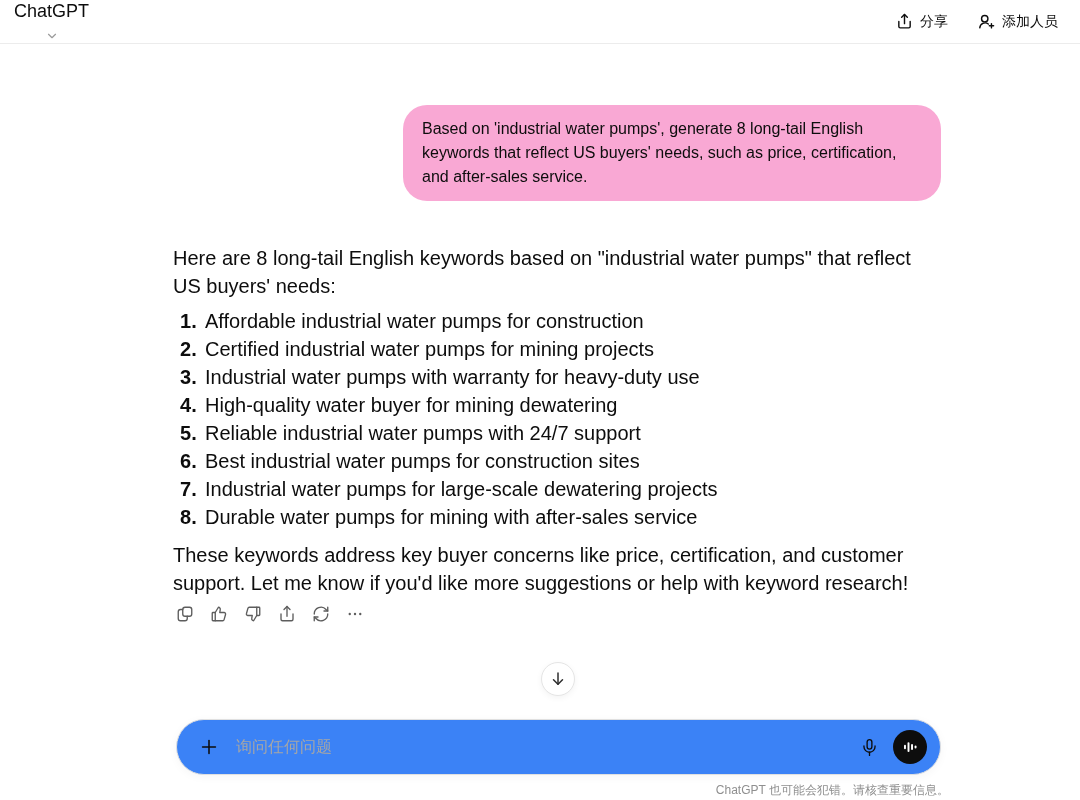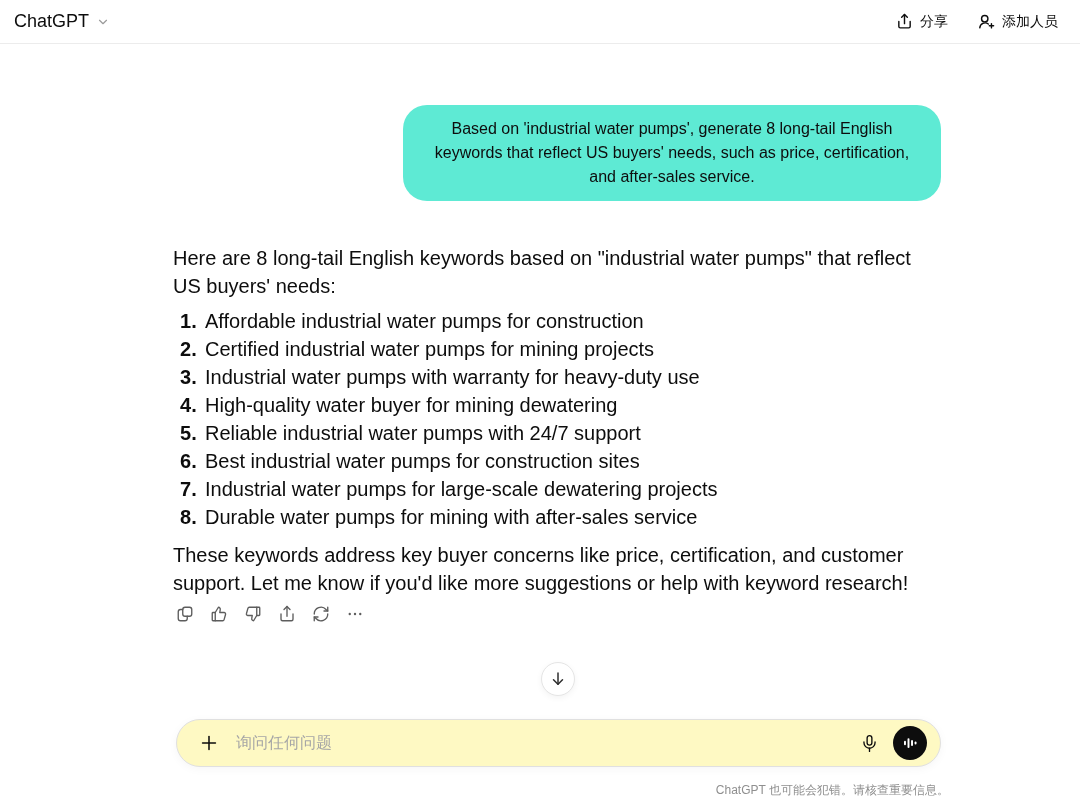--- a/index.html
+++ b/index.html
@@ -13,35 +13,35 @@
 
   
   .topbar {
     position:absolute; top:0; left:0; width:1080px; height:44px;
     background:#fff; border-bottom:1px solid #ececec;
     display:flex; align-items:center; justify-content:space-between;
     padding:0 22px 0 14px;
   }
   .model-switcher {
     display:flex; align-items:center; gap:7px; cursor:pointer;
-    font-size:18px; font-weight:400; color:#0d0d0d;
+    font-size:18px; font-weight:400; color:#0d0d0d;flex-direction:column;
   }
   .model-switcher .chev { color:#9b9b9b; }
   .topbar-right { display:flex; gap:30px; }
   .topbar-btn {
     display:flex; align-items:center; gap:7px; cursor:pointer;
     font-size:14px; color:#0d0d0d;
   }
   .topbar-btn svg { color:#0d0d0d; }
 
   
   .user-bubble {
     position:absolute; left:403px; top:105px; width:538px;
-    background:#5eead4; border-radius:24px;
-    padding:12px 19px; font-size:16px; line-height:24px; color:#0d0d0d;text-align:center;
+    background:#f9a8d4; border-radius:24px;
+    padding:12px 19px; font-size:16px; line-height:24px; color:#0d0d0d;
   }
 
   
   .assistant {
     position:absolute; left:173px; top:244px; width:768px;
     font-size:20px; line-height:28px; color:#0d0d0d;
   }
   .assistant p { margin:0; }
   .assistant ol {
     list-style:none; counter-reset:item;
@@ -71,22 +71,22 @@
   .scroll-down {
     position:absolute; left:541px; top:662px; width:34px; height:34px;
     border-radius:50%; background:#fff; border:1px solid #e5e5e5;
     box-shadow:0 2px 6px rgba(0,0,0,0.05);
     display:flex; align-items:center; justify-content:center;
     color:#2e2e2e; cursor:pointer;
   }
 
   
   .composer {
-    position:absolute; left:176px; top:719px; width:765px; height:48px;
-    background:#fef9c3; border:1px solid #e0e0e0; border-radius:28px;
+    position:absolute; left:176px; top:719px; width:765px; height:56px;
+    background:#3b82f6; border:1px solid #e0e0e0; border-radius:28px;
     box-shadow:0 2px 10px rgba(0,0,0,0.04);
     display:flex; align-items:center; padding:0 13px 0 19px;
   }
   .plus-btn {
     width:26px; height:26px; display:flex; align-items:center; justify-content:center;
     color:#0d0d0d; cursor:pointer; background:none; border:none; padding:0;
   }
   .composer-input {
     flex:1; border:none; outline:none; background:transparent;
     font-size:16px; color:#0d0d0d; margin:0 10px 0 12px;

